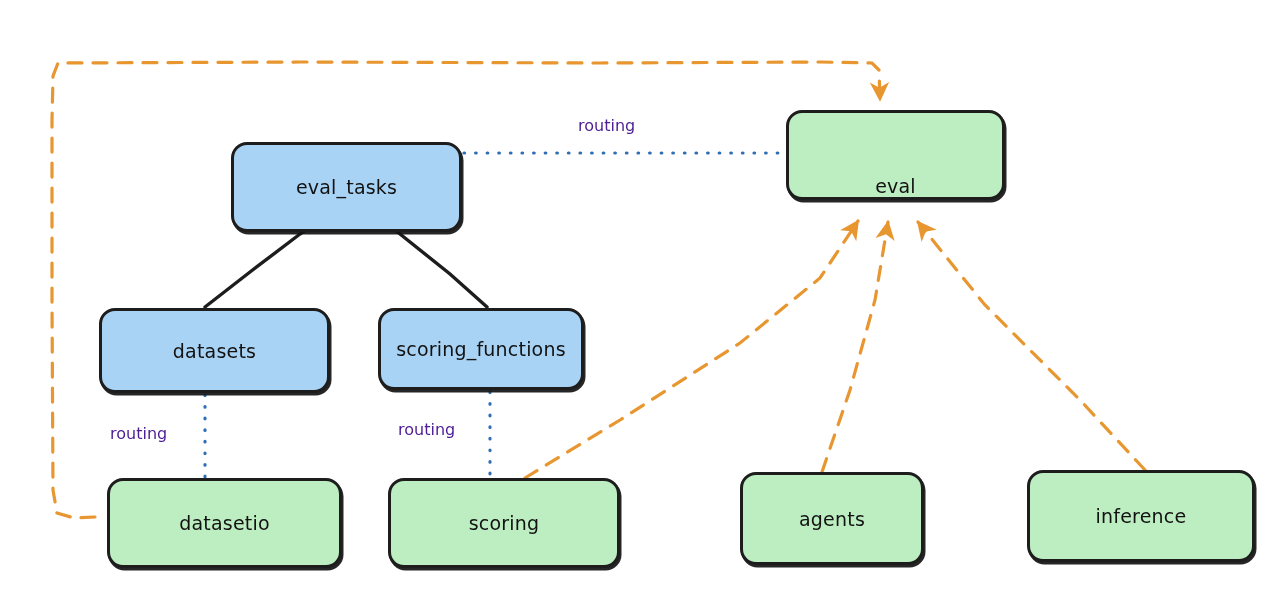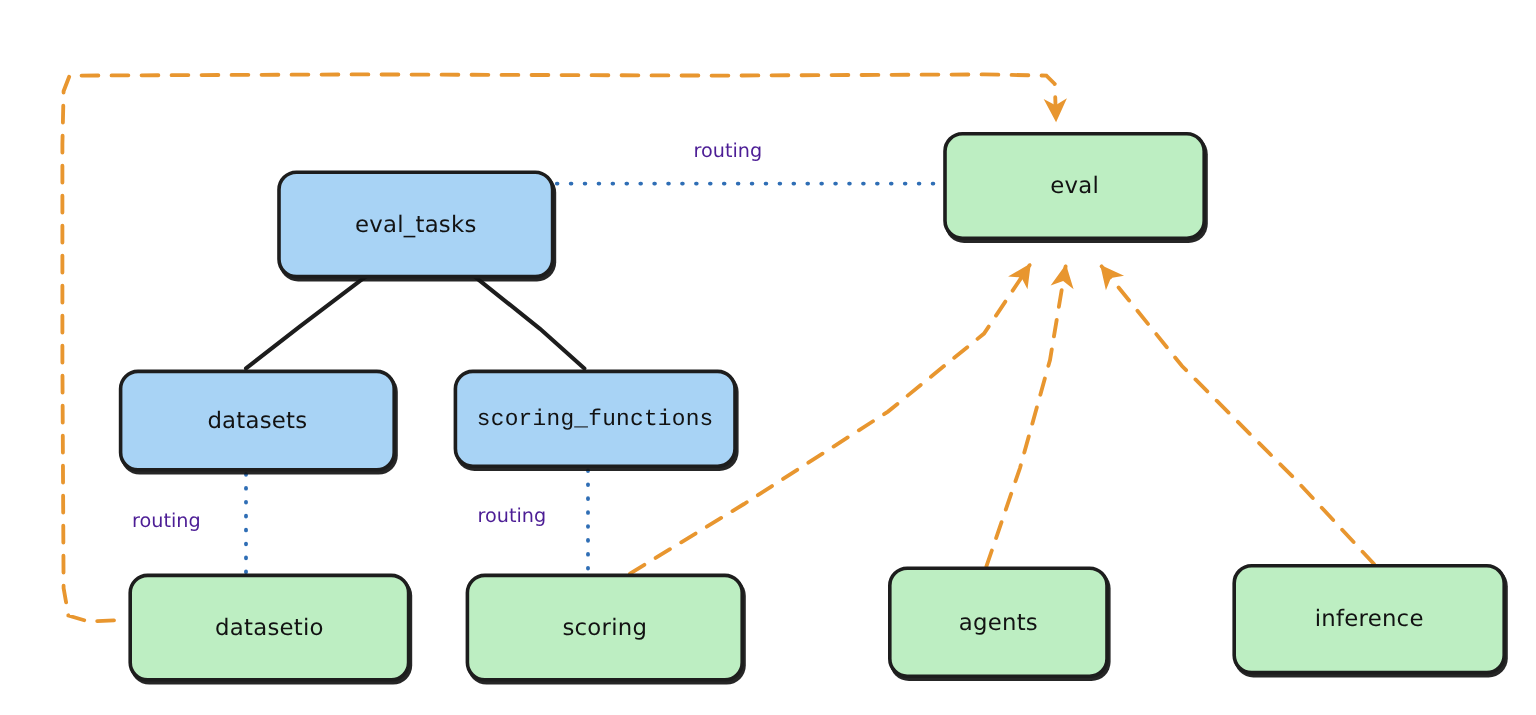--- a/index.html
+++ b/index.html
@@ -89,29 +89,29 @@
 
     <path d="M 205 395 L 205 477" fill="none" stroke="#2f6eb5" stroke-width="3.2" stroke-linecap="round" stroke-dasharray="0.6 11"></path>
 
     <path d="M 490 392 L 490 477" fill="none" stroke="#2f6eb5" stroke-width="3.2" stroke-linecap="round" stroke-dasharray="0.6 11"></path>
   </svg>
 
   <div class="node blue" style="left:231px; top:110px; width:231px; height:90px;margin-top:32px;">
     <span class="node-label">eval_tasks</span>
   </div>
 
-  <div class="node green" style="left:786px; top:110px; width:219px; height:90px;">
+  <div class="node green" style="left:786px; top:110px; width:219px; height:90px;align-items:flex-end;">
     <span class="node-label">eval</span>
   </div>
 
   <div class="node blue" style="left:99px; top:308px; width:231px; height:85px;">
     <span class="node-label">datasets</span>
   </div>
 
-  <div class="node blue" style="left:378px; top:308px; width:236px; height:82px;font-family:Liberation Mono, monospace;">
+  <div class="node blue" style="left:378px; top:308px; width:206px; height:82px;">
     <span class="node-label">scoring_functions</span>
   </div>
 
   <div class="node green" style="left:95px; top:478px; width:235px; height:90px;margin-left:12px;">
     <span class="node-label">datasetio</span>
   </div>
 
   <div class="node green" style="left:388px; top:478px; width:232px; height:90px;">
     <span class="node-label">scoring</span>
   </div>

